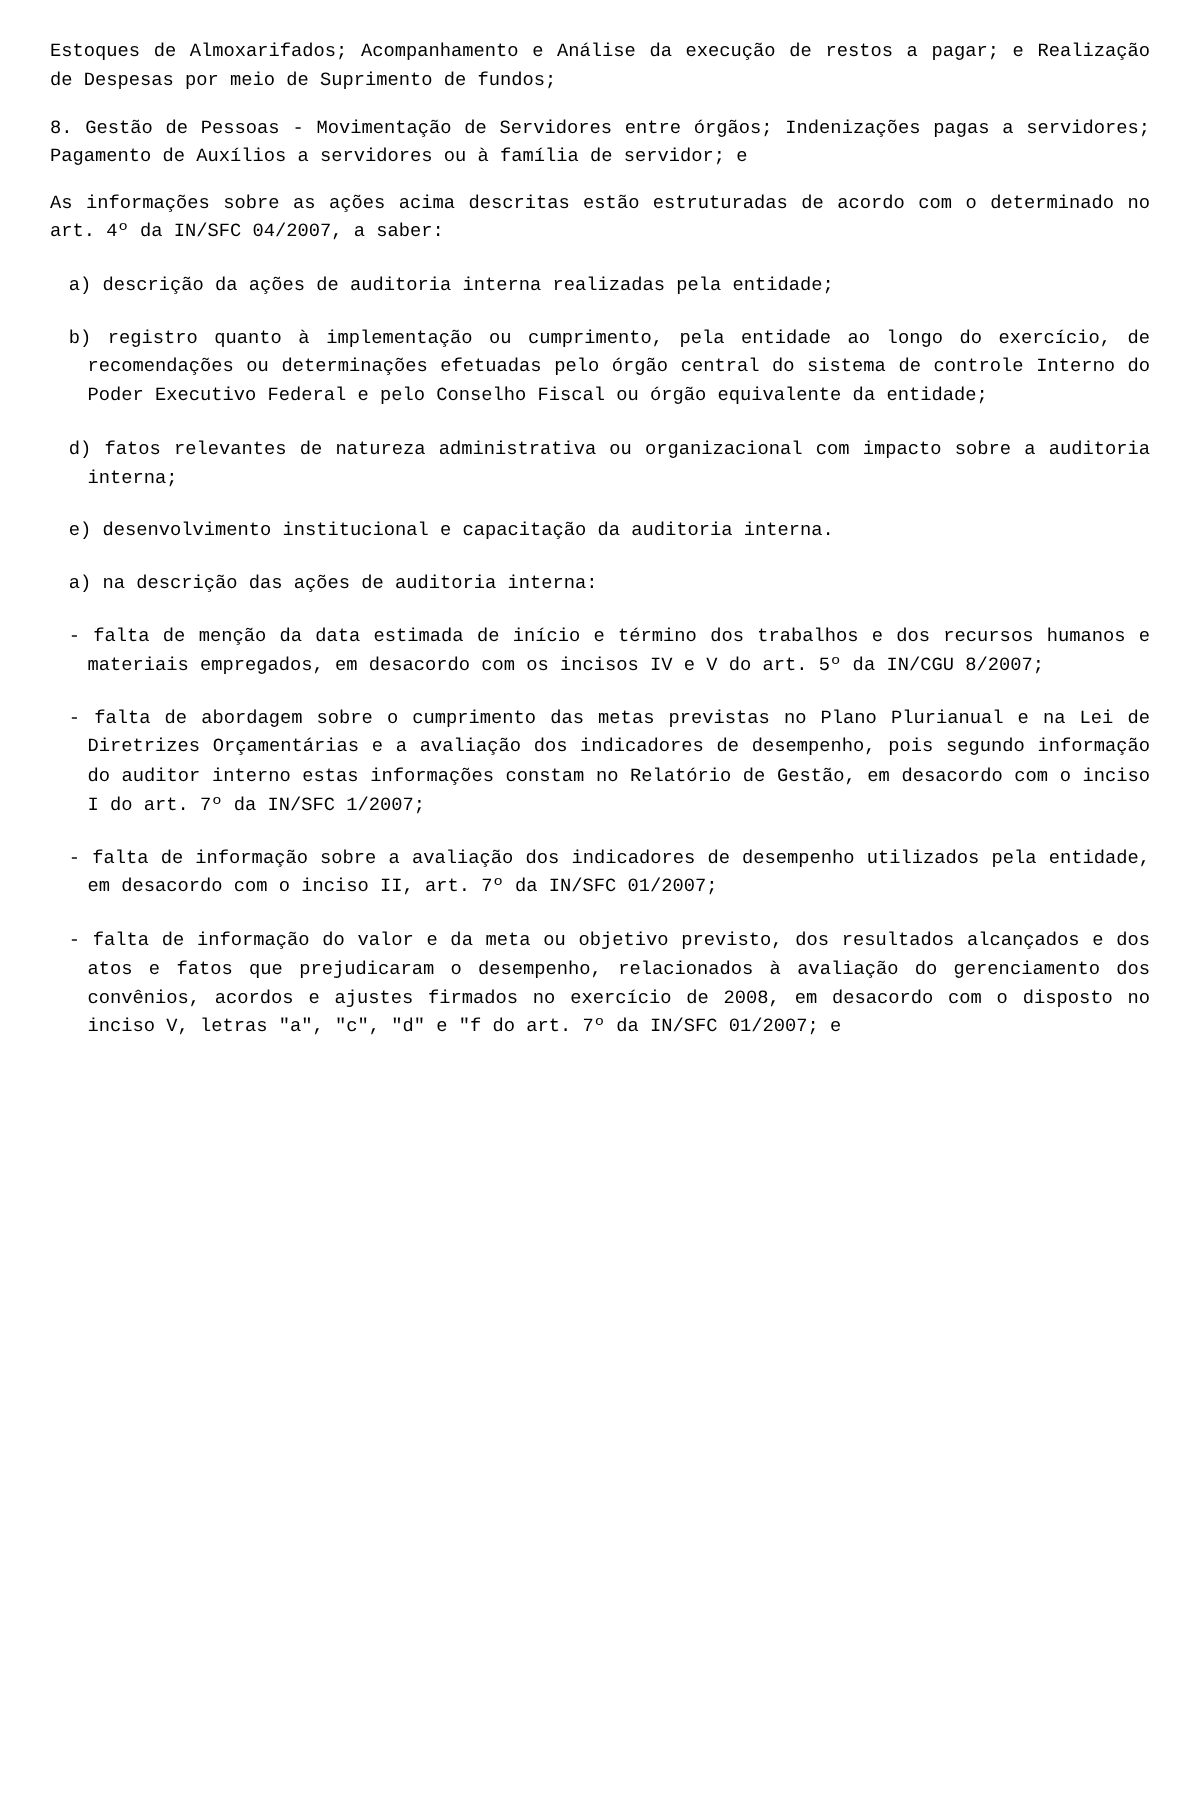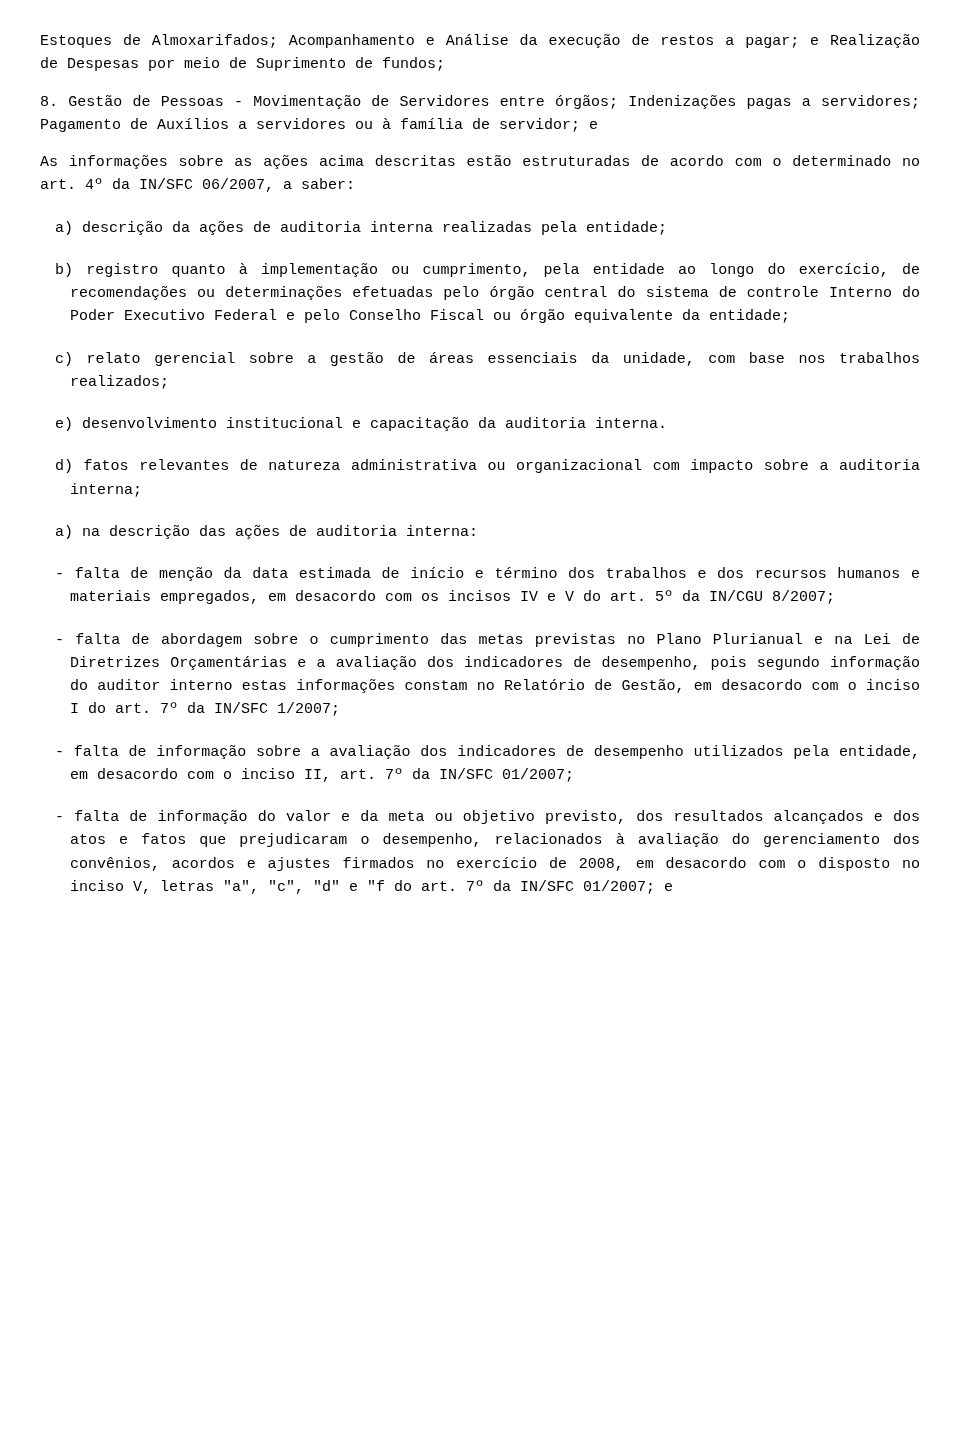--- a/index.html
+++ b/index.html
@@ -34,31 +34,30 @@
 </head>
 <body>
 
 <div class="content-block">
 
   <p>Estoques de Almoxarifados; Acompanhamento e Análise da execução de restos a pagar; e Realização de Despesas por meio de Suprimento de fundos;</p>
 
   <p>8. Gestão de Pessoas - Movimentação de Servidores entre órgãos; Indenizações pagas a servidores; Pagamento de Auxílios a servidores ou à família de servidor; e</p>
 
 
-  <p>As informações sobre as ações acima descritas estão estruturadas de acordo com o determinado no art. 4º da IN/SFC 06/2007, a saber:</p>
+  <p>As informações sobre as ações acima descritas estão estruturadas de acordo com o determinado no art. 4º da IN/SFC 04/2007, a saber:</p>
 
   <p class="indent-letter">a) descrição da ações de auditoria interna realizadas pela entidade;</p>
 
   <p class="indent-letter">b) registro quanto à implementação ou cumprimento, pela entidade ao longo do exercício, de recomendações ou determinações efetuadas pelo órgão central do sistema de controle Interno do Poder Executivo Federal e pelo Conselho Fiscal ou órgão equivalente da entidade;</p>
 
-  <p class="indent-letter">c) relato gerencial sobre a gestão de áreas essenciais da unidade, com base nos trabalhos realizados;</p>
+
+  <p class="indent-letter">d) fatos relevantes de natureza administrativa ou organizacional com impacto sobre a auditoria interna;</p>
 
   <p class="indent-letter">e) desenvolvimento institucional e capacitação da auditoria interna.</p>
-
-  <p class="indent-letter">d) fatos relevantes de natureza administrativa ou organizacional com impacto sobre a auditoria interna;</p>
 
 
   <p class="indent-letter">a) na descrição das ações de auditoria interna:</p>
 
   <p class="indent-letter">- falta de menção da data estimada de início e término dos trabalhos e dos recursos humanos e materiais empregados, em desacordo com os incisos IV e V do art. 5º da IN/CGU 8/2007;</p>
 
 
   <p class="indent-letter">- falta de abordagem sobre o cumprimento das metas previstas no Plano Plurianual e na Lei de Diretrizes Orçamentárias e a avaliação dos indicadores de desempenho, pois segundo informação do auditor interno estas informações constam no Relatório de Gestão, em desacordo com o inciso I  do art. 7º da IN/SFC 1/2007;</p>
 
   <p class="indent-letter">- falta de informação sobre a avaliação dos indicadores de desempenho utilizados pela entidade, em desacordo com o inciso II, art. 7º da IN/SFC 01/2007;</p>

